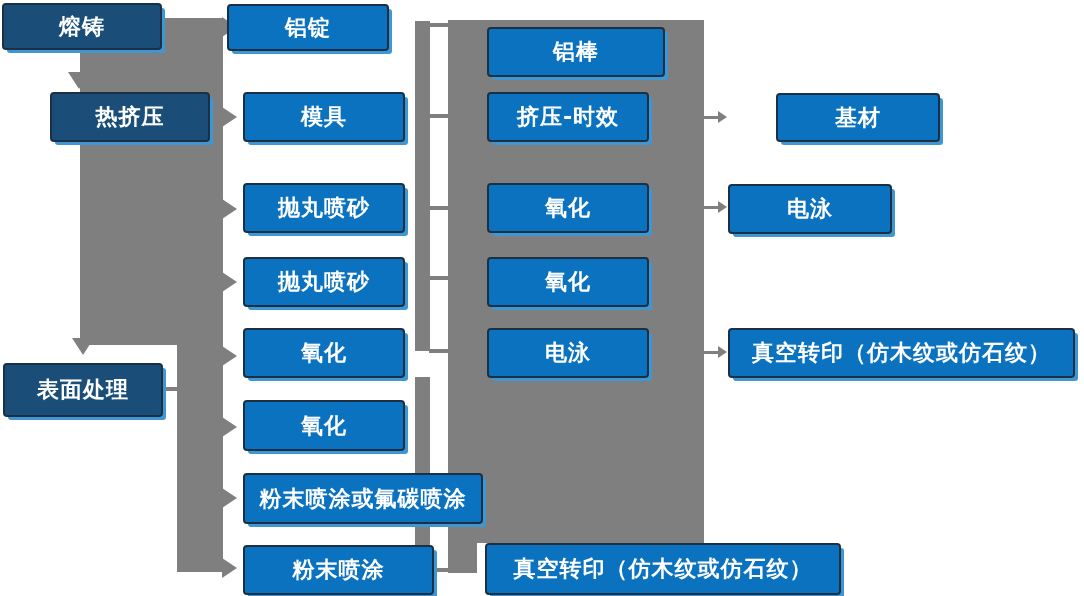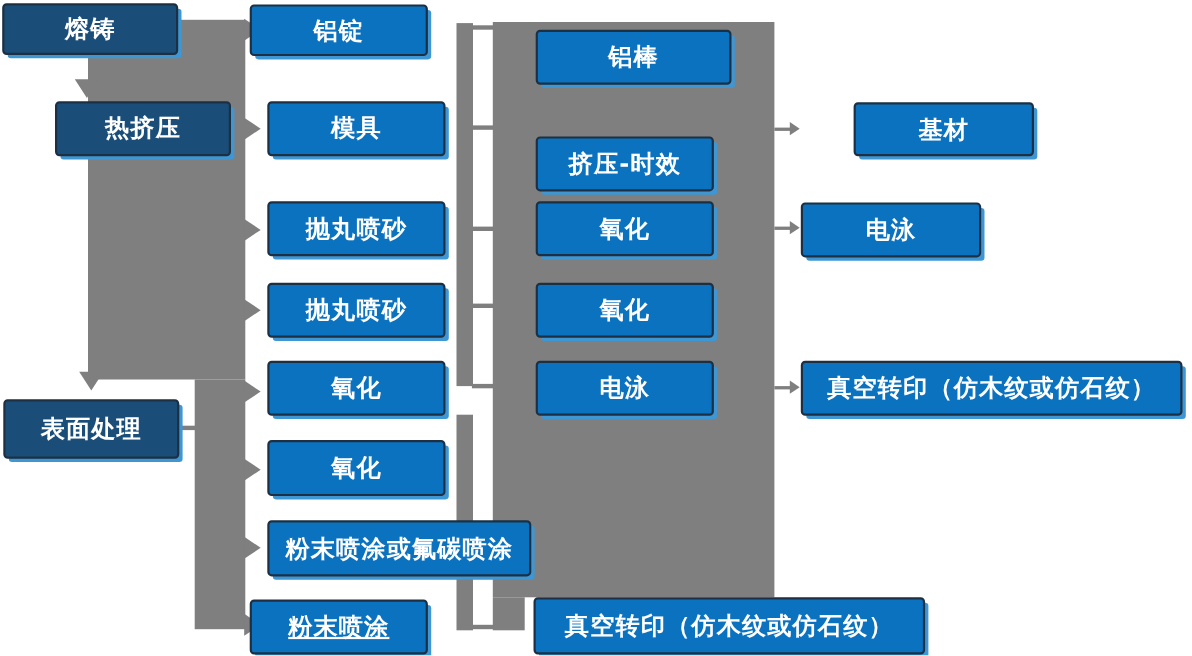--- a/index.html
+++ b/index.html
@@ -72,24 +72,24 @@
   <div class="node dark" style="left:2px;top:92px;width:160px;height:50px;margin-left:48px;">热挤压</div>
   <div class="node dark" style="left:3px;top:363px;width:160px;height:54px;">表面处理</div>
 
   <div class="node" style="left:227px;top:4px;width:162px;height:47px;">铝锭</div>
   <div class="node" style="left:243px;top:92px;width:162px;height:50px;">模具</div>
   <div class="node" style="left:243px;top:183px;width:162px;height:50px;">抛丸喷砂</div>
   <div class="node" style="left:243px;top:257px;width:162px;height:50px;">抛丸喷砂</div>
   <div class="node" style="left:243px;top:328px;width:162px;height:50px;">氧化</div>
   <div class="node" style="left:243px;top:400px;width:162px;height:51px;">氧化</div>
   <div class="node" style="left:243px;top:473px;width:240px;height:51px;">粉末喷涂或氟碳喷涂</div>
-  <div class="node" style="left:227px;top:545px;width:162px;height:50px;text-decoration:underline;">粉末喷涂</div>
+  <div class="node" style="left:243px;top:545px;width:191px;height:50px;">粉末喷涂</div>
 
   <div class="node" style="left:487px;top:3px;width:178px;height:50px;margin-top:24px;">铝棒</div>
-  <div class="node" style="left:487px;top:92px;width:162px;height:50px;margin-top:32px;">挤压-时效</div>
+  <div class="node" style="left:487px;top:92px;width:162px;height:50px;">挤压-时效</div>
   <div class="node" style="left:487px;top:183px;width:162px;height:50px;">氧化</div>
   <div class="node" style="left:487px;top:257px;width:162px;height:50px;">氧化</div>
   <div class="node" style="left:487px;top:328px;width:162px;height:50px;">电泳</div>
   <div class="node" style="left:485px;top:543px;width:356px;height:52px;">真空转印（仿木纹或仿石纹）</div>
 
   <div class="node" style="left:728px;top:93px;width:164px;height:49px;margin-left:48px;">基材</div>
   <div class="node" style="left:728px;top:184px;width:164px;height:50px;">电泳</div>
   <div class="node" style="left:728px;top:328px;width:347px;height:50px;">真空转印（仿木纹或仿石纹）</div>
 
 </div>

